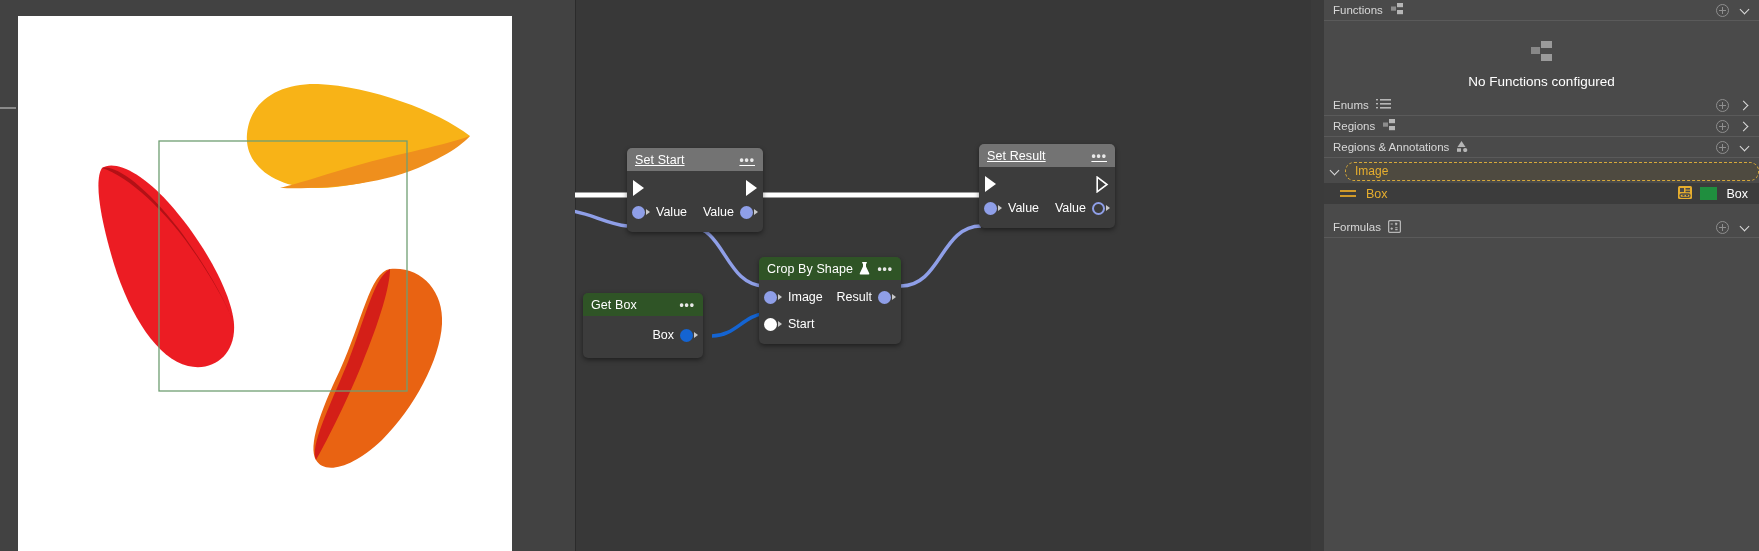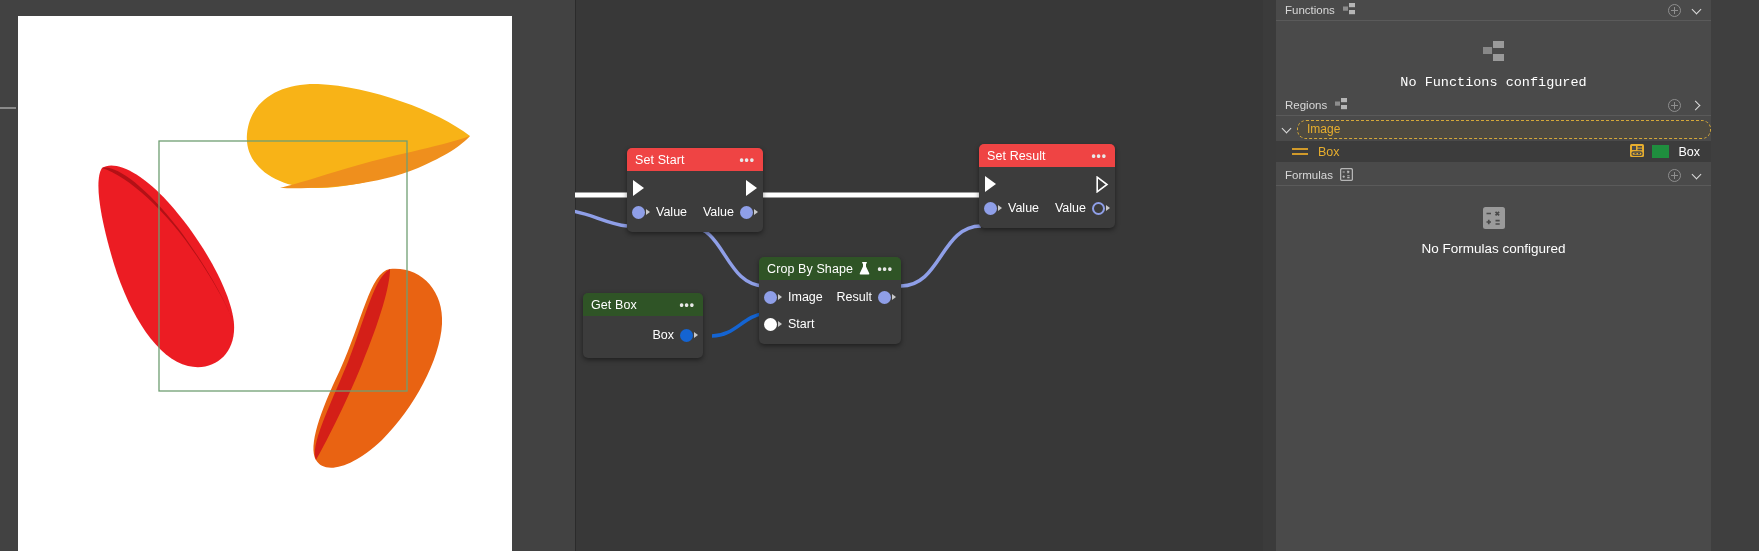--- a/index.html
+++ b/index.html
@@ -42,21 +42,21 @@
     background: #3c3c3c;
     border-radius: 5px;
     box-shadow: 0 2px 5px rgba(0,0,0,0.45);
     overflow: visible;
   }
   .node-head {
     height: 23px; border-radius: 5px 5px 0 0;
     display: flex; align-items: center; padding: 0 8px;
     color: #ffffff; font-size: 12.5px; letter-spacing: .1px;
   }
-  .node-head.blue  { background: #ef4444; }
+  .node-head.blue  { background: #737373; text-decoration: underline; }
   .node-head.green { background: #2f5426; }
   .node-title { flex: 0 0 auto; }
   .node-head .spacer { flex: 1 1 auto; }
   .flask-icon { margin-right: 7px; display: inline-flex; }
   .dots {
     letter-spacing: 1px; font-size: 12px; color: #e8e8e8;
     line-height: 6px; font-weight: bold;
   }
   .node-body { position: relative; padding: 4px 0 9px 0; }
 
@@ -84,21 +84,21 @@
   .pin-arrow {
     width: 0; height: 0; margin-left: 1px; flex: 0 0 auto;
     border-top: 3.5px solid transparent; border-bottom: 3.5px solid transparent;
     border-left: 4px solid #c9c9c9;
   }
   .pin-label { padding: 0 6px; white-space: nowrap; }
   .grow { flex: 1 1 auto; }
 
   
   #right-pane {
-    position: absolute; left: 1263px; top: 0; width: 448px; height: 551px;
+    position: absolute; left: 1311px; top: 0; width: 448px; height: 551px;
     background: #4a4a4a;
   }
   #right-pane::before {
     content:""; position:absolute; left:0; top:0; width:13px; height:551px;
     background:#3b3b3b;
   }
   .sec-head {
     position: relative; height: 21px; margin-left: 13px;
     display: flex; align-items: center; padding: 0 6px 0 9px;
     color: #d8d8d8; font-size: 11.5px;
@@ -318,46 +318,75 @@
         <svg width="15" height="12" viewBox="0 0 15 12">
           <rect x="7" y="0" width="6" height="4.2" fill="#b6b6b6"></rect>
           <rect x="1" y="3.5" width="5" height="4.2" fill="#8d8d8d"></rect>
           <rect x="7" y="7" width="6" height="4.2" fill="#b6b6b6"></rect>
         </svg>
       </span>
       <span class="grow"></span>
       <span class="plus-btn"></span>
       <span class="chev down"></span>
     </div>
-    <div class="empty-panel" style="height:74px; padding-top:20px;font-family:Liberation Mono, monospace;">
+    <div class="empty-panel" style="height:74px; padding-top:20px;">
       <span>
         <svg width="26" height="22" viewBox="0 0 26 22">
           <rect x="12" y="0" width="11" height="7" fill="#9a9a9a"></rect>
           <rect x="2" y="6" width="9" height="7" fill="#888888"></rect>
           <rect x="12" y="13" width="11" height="7" fill="#9a9a9a"></rect>
         </svg>
       </span>
       <span class="empty-label">No Functions configured</span>
     </div>
 
+    <div class="sec-head">
+      <span class="label">Enums</span>
+      <span>
+        <svg width="15" height="12" viewBox="0 0 15 12">
+          <rect x="0" y="1" width="2" height="1.4" fill="#b6b6b6"></rect>
+          <rect x="0" y="5" width="2" height="1.4" fill="#b6b6b6"></rect>
+          <rect x="0" y="9" width="2" height="1.4" fill="#b6b6b6"></rect>
+          <rect x="4" y="1" width="11" height="1.6" fill="#b6b6b6"></rect>
+          <rect x="4" y="5" width="11" height="1.6" fill="#b6b6b6"></rect>
+          <rect x="4" y="9" width="11" height="1.6" fill="#b6b6b6"></rect>
+        </svg>
+      </span>
+      <span class="grow"></span>
+      <span class="plus-btn"></span>
+      <span class="chev right"></span>
+    </div>
 
     <div class="sec-head">
       <span class="label">Regions</span>
       <span>
         <svg width="15" height="12" viewBox="0 0 15 12">
           <rect x="7" y="0" width="6" height="4.2" fill="#b6b6b6"></rect>
           <rect x="1" y="3.5" width="5" height="4.2" fill="#8d8d8d"></rect>
           <rect x="7" y="7" width="6" height="4.2" fill="#b6b6b6"></rect>
         </svg>
       </span>
       <span class="grow"></span>
       <span class="plus-btn"></span>
       <span class="chev right"></span>
     </div>
 
+    <div class="sec-head">
+      <span class="label">Regions &amp; Annotations</span>
+      <span>
+        <svg width="15" height="12" viewBox="0 0 15 12">
+          <path d="M5.5 1 L9.5 7 L1.5 7 Z" fill="#b6b6b6"></path>
+          <rect x="1" y="8.3" width="4" height="3.5" fill="#b6b6b6"></rect>
+          <circle cx="9.2" cy="10" r="2.1" fill="#b6b6b6"></circle>
+        </svg>
+      </span>
+      <span class="grow"></span>
+      <span class="plus-btn"></span>
+      <span class="chev down"></span>
+    </div>
 
     <div class="tree-row" style="margin-top:3px;">
       <span class="chev down" style="margin-right:6px;"></span>
       <span class="tree-chip">
         <span>Image</span>
       </span>
     </div>
 
     <div class="child-row" style="margin-top:2px;">
       <span class="eq-icon"></span>
@@ -370,37 +399,27 @@
           <rect x="7.5" y="2" width="4.5" height="1.6" fill="#4a4a4a"></rect>
           <rect x="7.5" y="4.6" width="4.5" height="1.6" fill="#4a4a4a"></rect>
           <path d="M4.5 9.5 h2 M8 9.5 h2" stroke="#4a4a4a" stroke-width="1.6" fill="none"></path>
           <rect x="2" y="8" width="10" height="3.3" rx="1.6" fill="none" stroke="#4a4a4a" stroke-width="1.3"></rect>
         </svg>
       </span>
       <span class="swatch"></span>
       <span class="child-type">Box</span>
     </div>
 
-    <div class="sec-head" style="margin-top:3px;align-items:center;">
+    <div class="sec-head" style="margin-top:13px;align-items:center;">
       <span class="label">Formulas</span>
       <span>
         <svg width="13" height="13" viewBox="0 0 13 13">
           <rect x="0.6" y="0.6" width="11.8" height="11.8" rx="1.5" fill="none" stroke="#b6b6b6" stroke-width="1.3"></rect>
           <path d="M2.6 4 h2.2 M7.2 3 l2 2 M9.2 3 l-2 2" stroke="#b6b6b6" stroke-width="1.1"></path>
           <path d="M2.6 8.6 h2.2 M3.7 7.5 v2.2 M7.2 7.7 h2.4 M7.2 9.6 h2.4" stroke="#b6b6b6" stroke-width="1.1"></path>
         </svg>
       </span>
       <span class="grow"></span>
       <span class="plus-btn"></span>
       <span class="chev down"></span>
     </div>
-    <div class="empty-panel" style="height:300px; padding-top:20px;">
-      <span>
-        <svg width="24" height="24" viewBox="0 0 24 24">
-          <rect x="1" y="1" width="22" height="22" rx="2.5" fill="#9a9a9a"></rect>
-          <path d="M4.5 7.5 h4.5 M13.5 5.8 l3.6 3.6 M17.1 5.8 l-3.6 3.6" stroke="#4a4a4a" stroke-width="1.7"></path>
-          <path d="M4.5 16 h4.5 M6.75 13.75 v4.5 M13.5 14.6 h4.2 M13.5 18 h4.2" stroke="#4a4a4a" stroke-width="1.7"></path>
-        </svg>
-      </span>
-      <span class="empty-label">No Formulas configured</span>
-    </div>
   </div>
 </div>
 
 </body></html>

